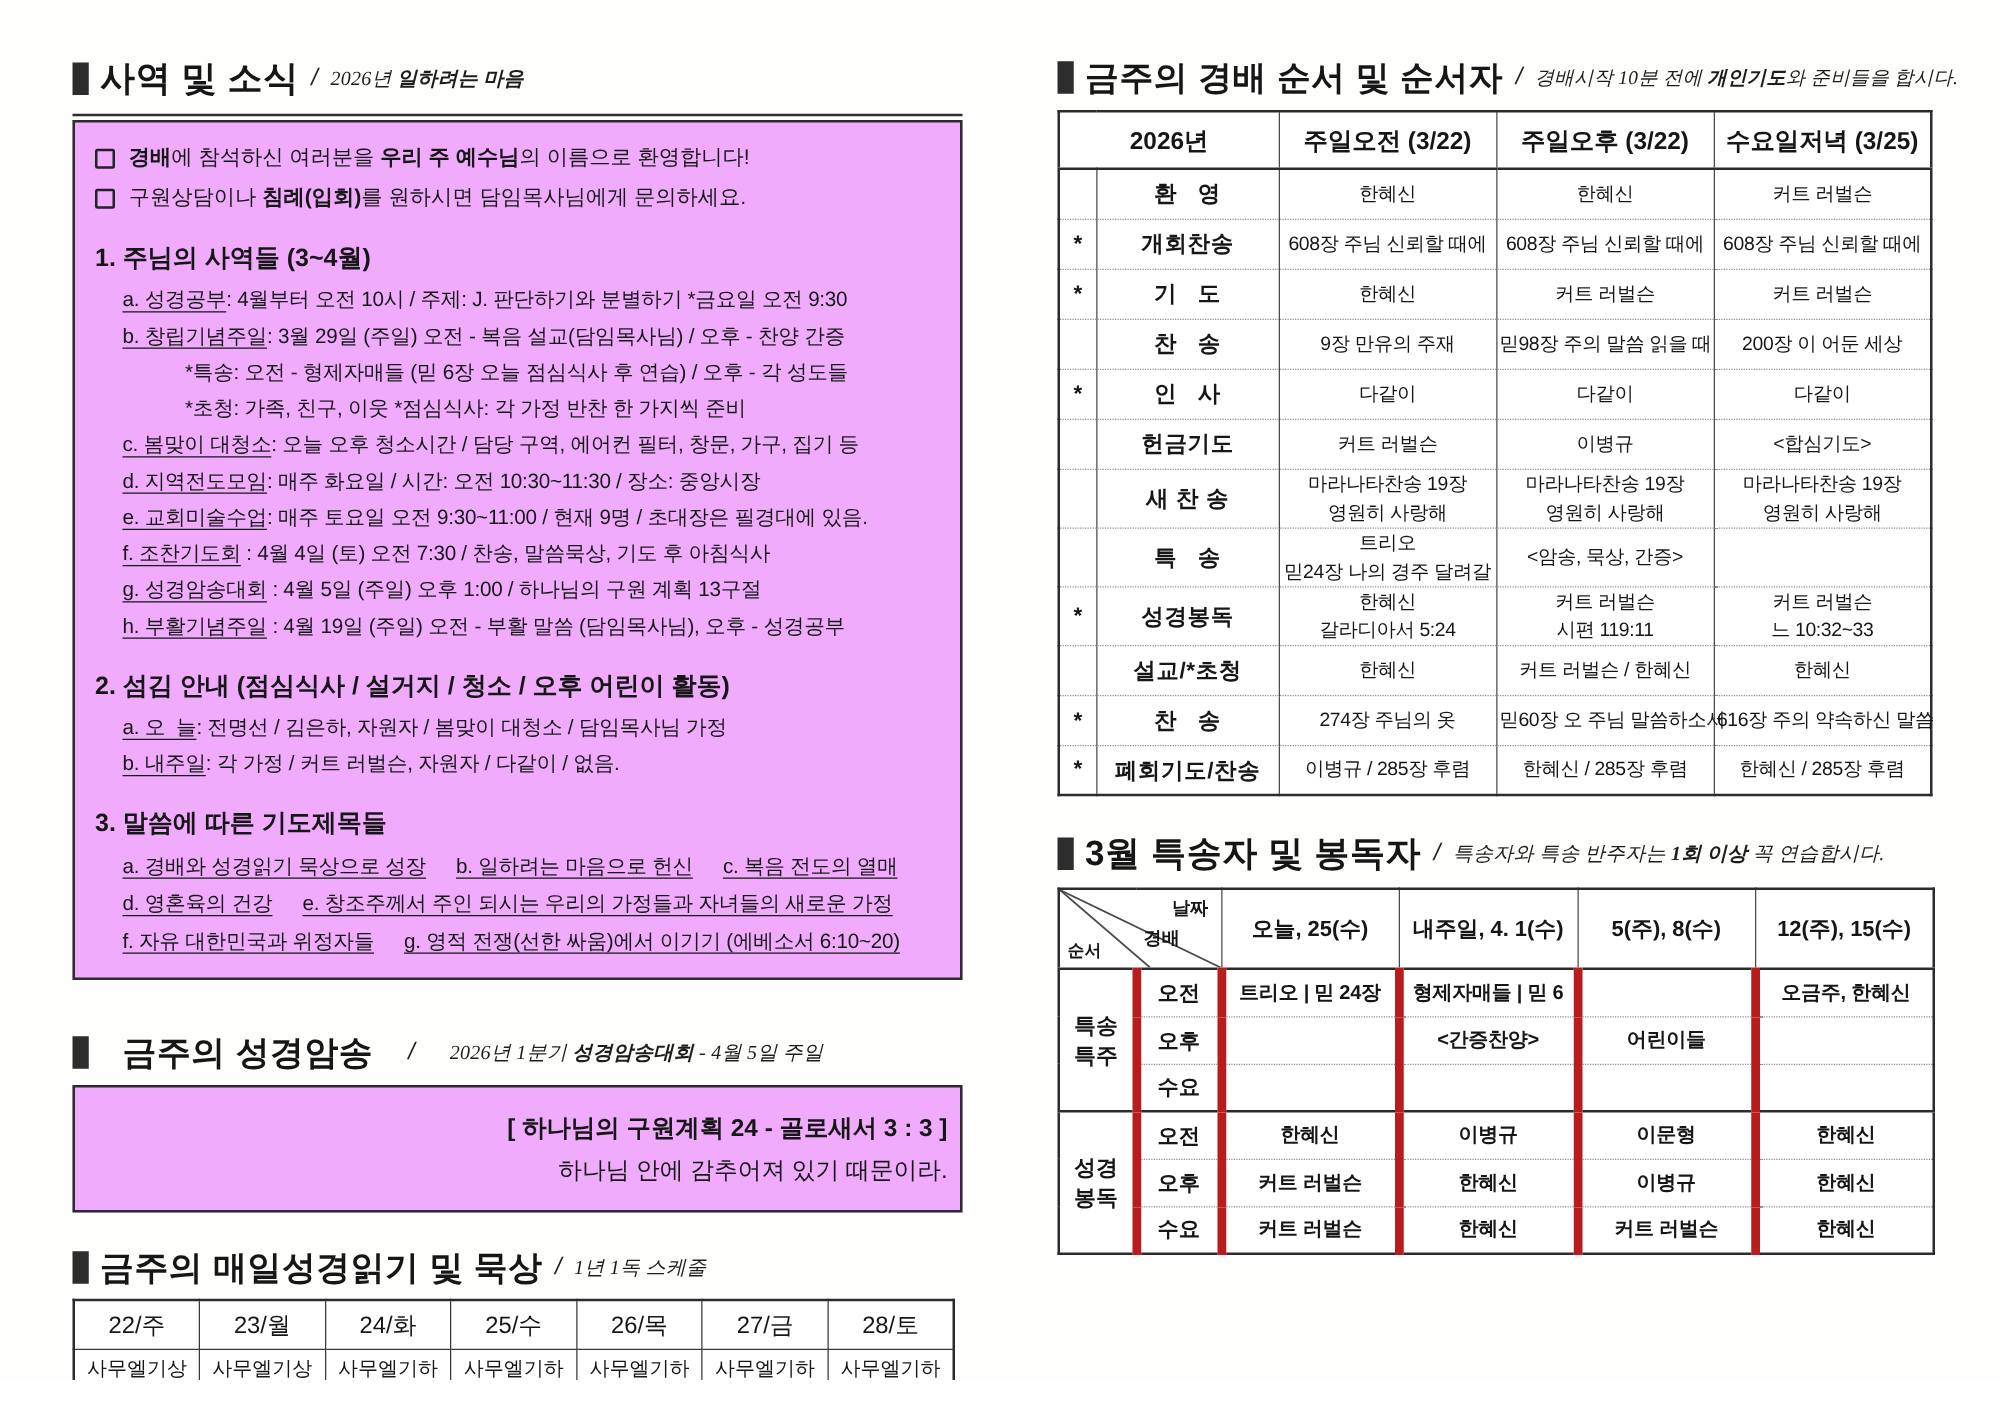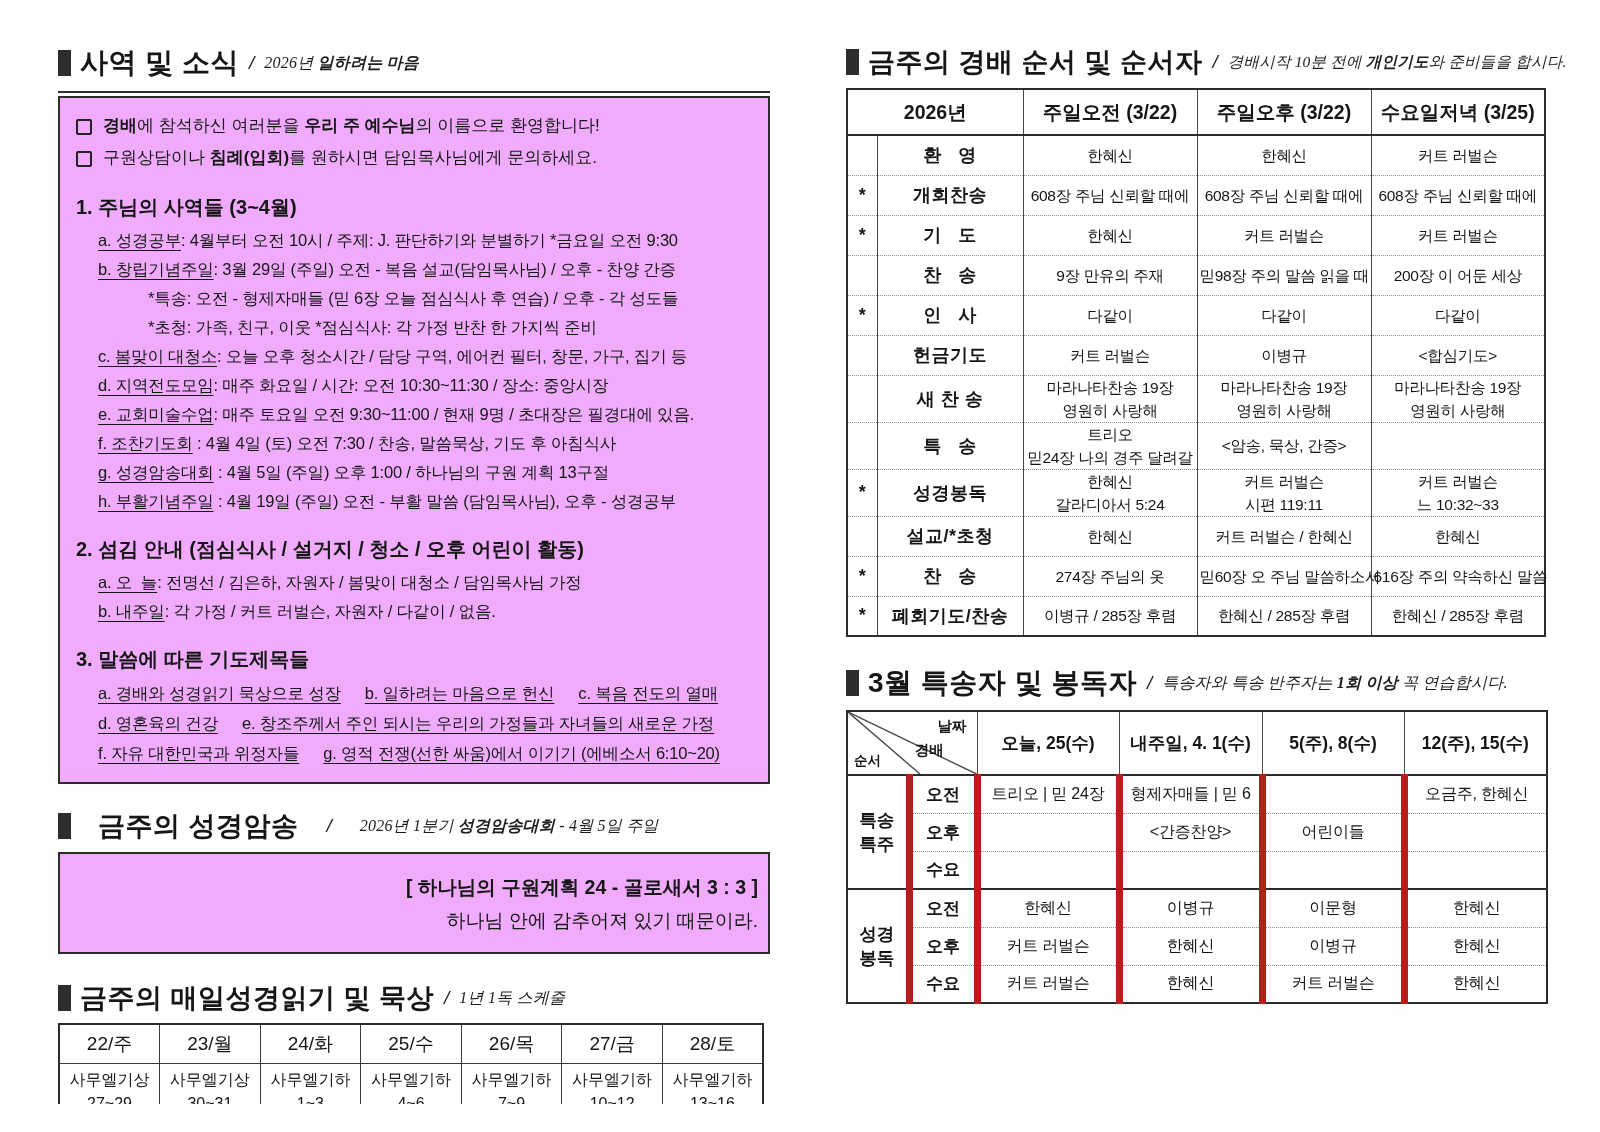--- a/index.html
+++ b/index.html
@@ -27,21 +27,21 @@
   .notice-row .b{font-weight:800;}
   .list-sec{margin-top:19px;}
   .list-title{font-size:20px;font-weight:800;line-height:29px;margin-bottom:4px;}
   .li{font-size:16.5px;line-height:29px;padding-left:22px;font-weight:500;letter-spacing:-.2px;}
   .li-label{text-decoration:underline;text-underline-offset:4px;white-space:pre;}
   .li.sub{padding-left:72px;}
   .pline{font-size:16.5px;line-height:30px;padding-left:22px;display:flex;gap:24px;font-weight:500;letter-spacing:-.2px;}
   .pitem{text-decoration:underline;text-underline-offset:4px;white-space:nowrap;}
 
   
-  .memory-header{margin-top:24px;gap:27px;}
+  .memory-header{margin-top:40px;gap:27px;}
   .verse-box{margin-top:8px;padding:16px 10px 14px;text-align:right;}
   .verse-title{font-size:19.5px;font-weight:800;line-height:34px;}
   .verse-line{font-size:19px;line-height:34px;font-weight:500;}
 
   
   table{border-collapse:collapse;table-layout:fixed;background:#fff;}
   td,th{padding:0 2px;text-align:center;vertical-align:middle;overflow:visible;}
 
   
   .reading-header{margin-top:26px;}
@@ -64,21 +64,21 @@
   
   .special-header{margin-top:27px;}
   .special-table{width:700px;margin-top:8px;border:2px solid #2c2c2c;}
   .special-table th{font-size:17.5px;font-weight:800;height:62px;border-bottom:2px solid #2c2c2c;border-left:1px solid #4a4a4a;text-align:center;}
   .special-table th.corner{border-left:none;padding:0;}
   .special-table td{border-left:7px solid #b91c1c;border-top:1px dotted #8f8f8f;}
   .special-table td.group-label{border-left:none;font-size:17.5px;font-weight:800;line-height:24px;}
   .special-table tbody.g2 tr:first-child td{border-top:2px solid #2c2c2c;}
   .special-table tbody tr{height:38px;}
   .sp-time{font-size:17px;font-weight:800;}
-  .sp-cell{font-size:16px;font-weight:400;white-space:nowrap;letter-spacing:-.2px;}
+  .sp-cell{font-size:16px;font-weight:700;white-space:nowrap;letter-spacing:-.2px;}
   .corner-wrap{position:relative;width:100%;height:62px;}
   .corner-wrap svg{position:absolute;inset:0;width:100%;height:100%;}
   .corner-lbl{position:absolute;font-size:14.5px;font-weight:700;}
   .corner-top{top:5px;right:10px;}
   .corner-mid{bottom:14px;left:52%;}
   .corner-bot{bottom:4px;left:6px;font-size:13.5px;}
 </style>
 </head>
 <body>
 

